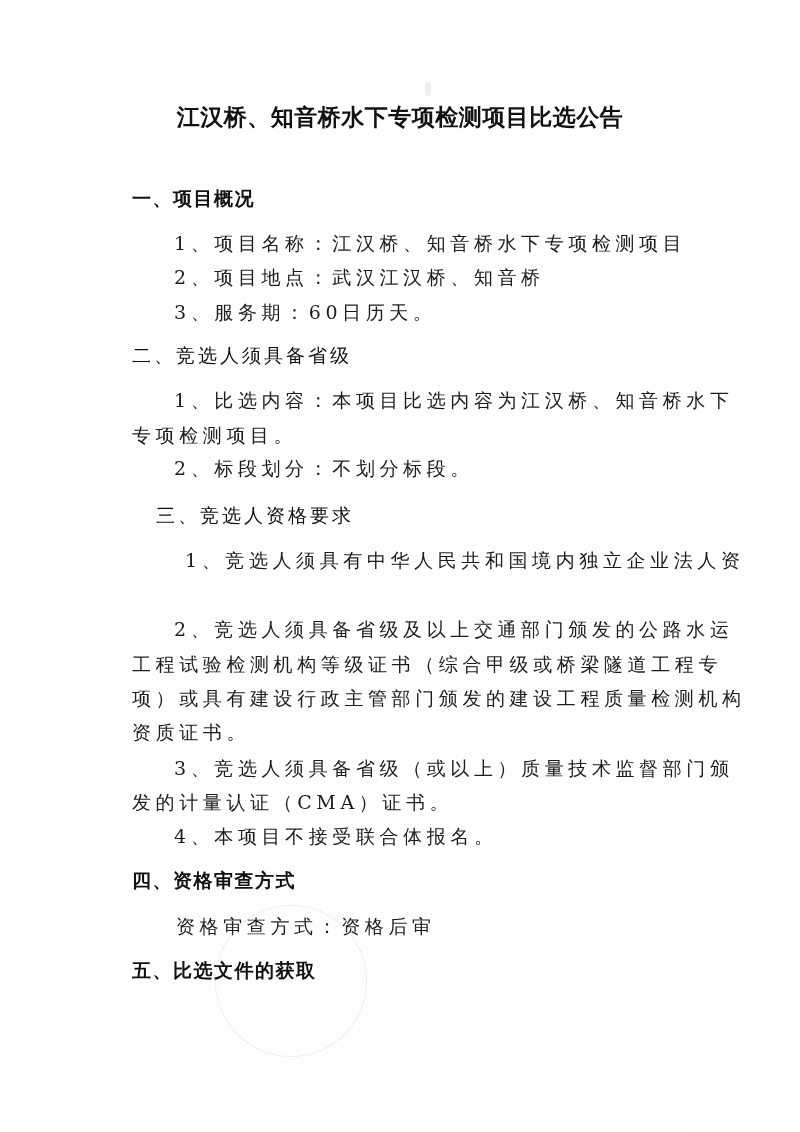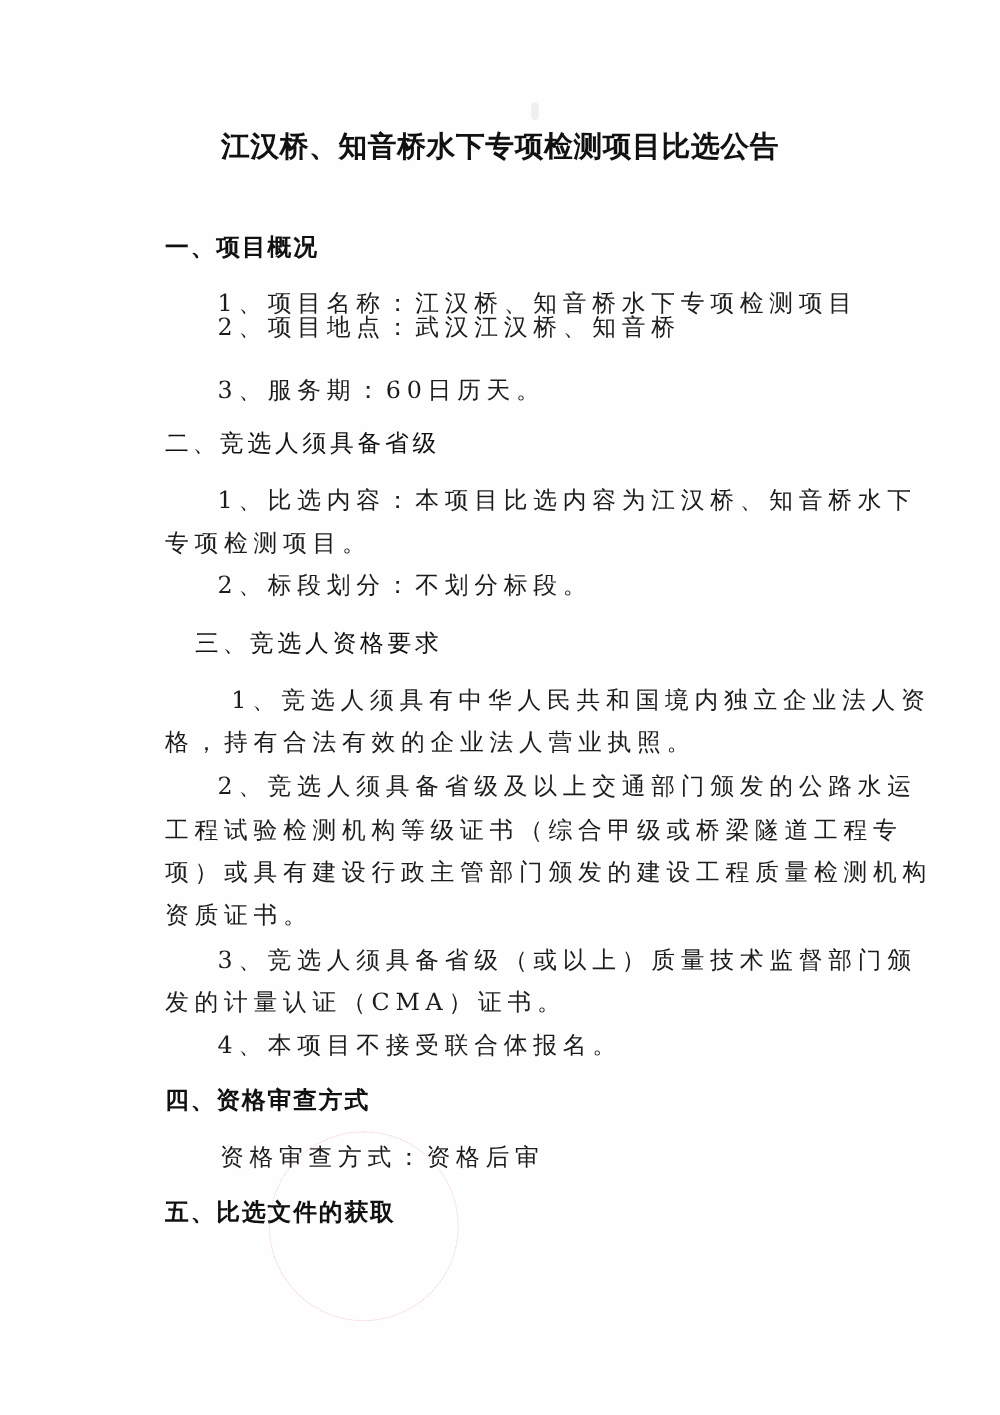--- a/index.html
+++ b/index.html
@@ -84,31 +84,30 @@
 <body>
 
 <div class="page">
 
   <div class="speck"></div>
 
   <div class="title">江汉桥、知音桥水下专项检测项目比选公告</div>
 
   <div class="heading" style="top:186px;">一、项目概况</div>
   <div class="line indent" style="top:231px;">1、项目名称：江汉桥、知音桥水下专项检测项目</div>
-  <div class="line indent" style="top:250px;text-align:center;">2、项目地点：武汉江汉桥、知音桥</div>
+  <div class="line indent" style="top:265px;text-align:center;">2、项目地点：武汉江汉桥、知音桥</div>
   <div class="line indent" style="top:300px;">3、服务期：60日历天。</div>
 
   <div class="heading light" style="top:343px;">二、竞选人须具备省级</div>
   <div class="line indent" style="top:388px;">1、比选内容：本项目比选内容为江汉桥、知音桥水下</div>
   <div class="line flush" style="top:423px;">专项检测项目。</div>
   <div class="line indent" style="top:456px;">2、标段划分：不划分标段。</div>
 
   <div class="heading light" style="top:503px;margin-left:24px;">三、竞选人资格要求</div>
   <div class="line indent" style="top:548px;margin-left:11px;">1、竞选人须具有中华人民共和国境内独立企业法人资</div>
-  <div class="line flush" style="top:582px;">格，持有合法有效的企业法人营业执照。</div>
   <div class="line indent" style="top:617px;">2、竞选人须具备省级及以上交通部门颁发的公路水运</div>
   <div class="line flush" style="top:652px;">工程试验检测机构等级证书（综合甲级或桥梁隧道工程专</div>
   <div class="line flush" style="top:686px;">项）或具有建设行政主管部门颁发的建设工程质量检测机构</div>
   <div class="line flush" style="top:720px;">资质证书。</div>
   <div class="line indent" style="top:756px;">3、竞选人须具备省级（或以上）质量技术监督部门颁</div>
   <div class="line flush" style="top:790px;">发的计量认证（CMA）证书。</div>
   <div class="line indent" style="top:824px;">4、本项目不接受联合体报名。</div>
 
   <div class="heading" style="top:868px;">四、资格审查方式</div>
   <div class="line indent2" style="top:914px;">资格审查方式：资格后审</div>

